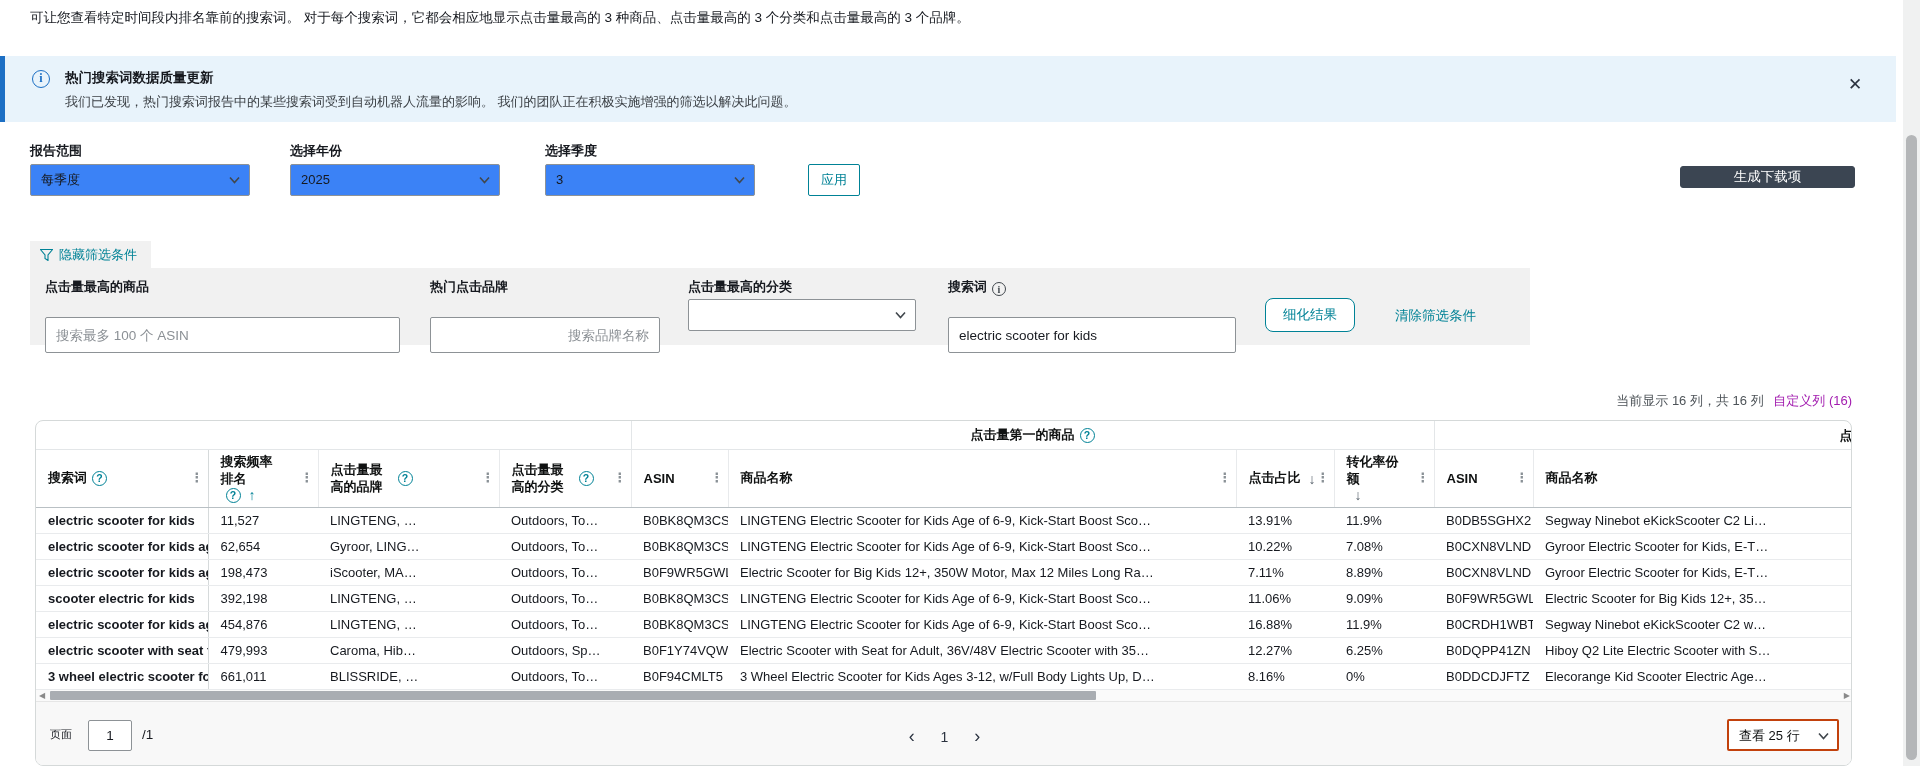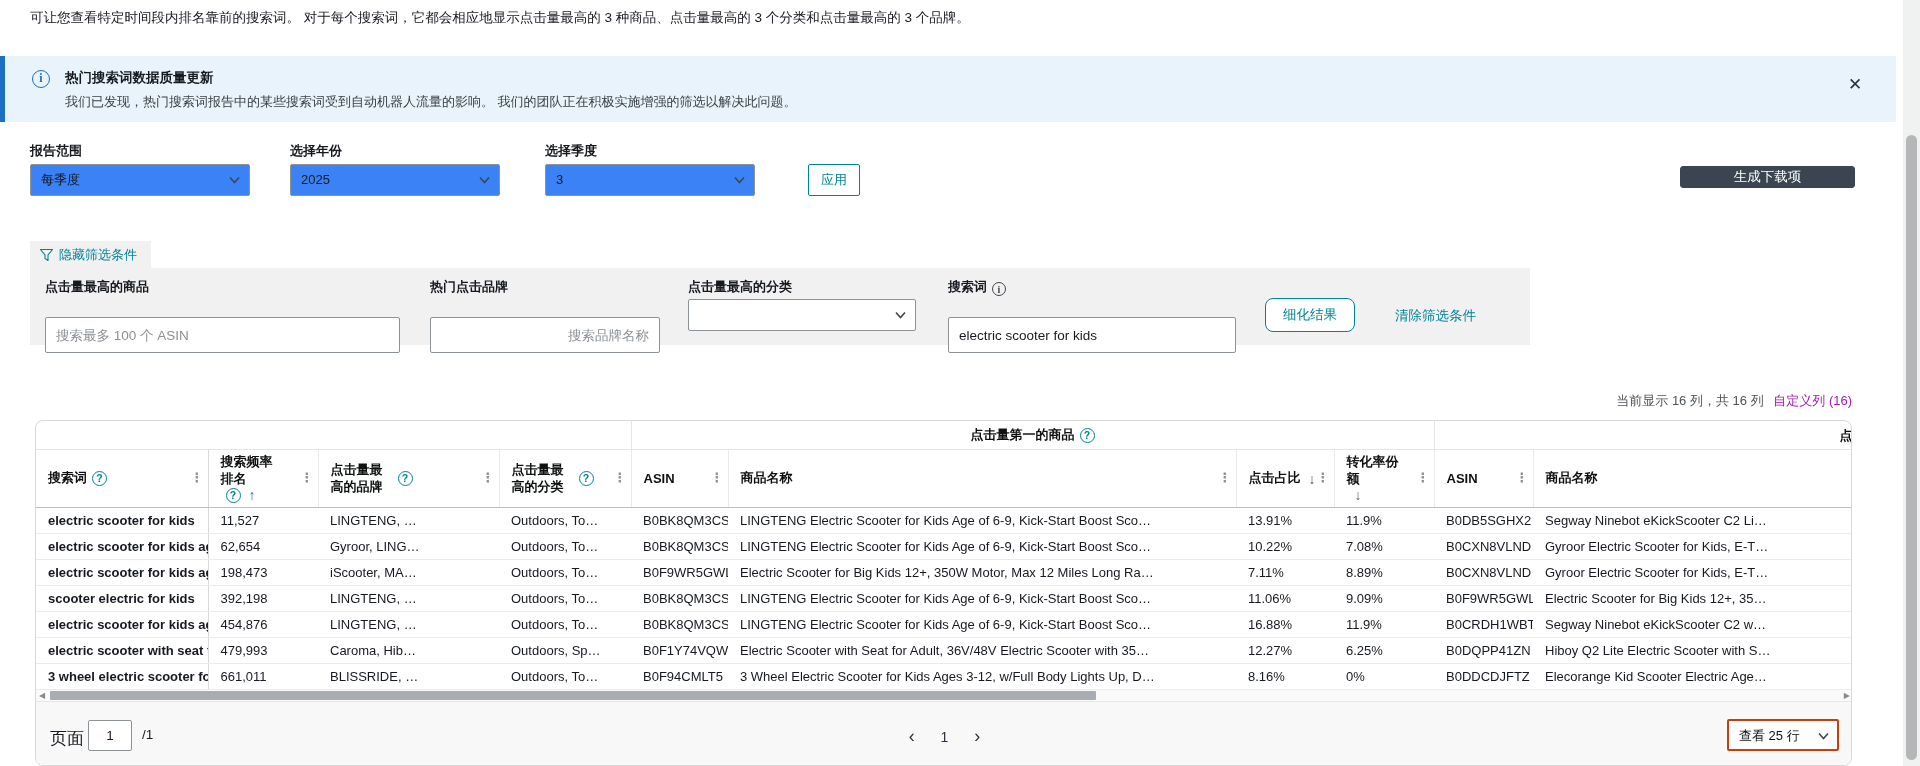--- a/index.html
+++ b/index.html
@@ -85,21 +85,21 @@
     box-shadow:3px 0 3px -1px rgba(0,0,0,0.10); cursor:pointer; }
   td.asin-cell { color:#008296; cursor:pointer;text-align:center; }
   
   .hscroll { position:relative; width:1817px; height:12px; background:#fafafa; border-bottom:1px solid #e6e6e6; }
   .hscroll .arr { position:absolute; top:1px; color:#8a8a8a; font-size:8px; line-height:10px; cursor:pointer; }
   .hscroll .arr-l { left:3px; } .hscroll .arr-l::before { content:"◀"; }
   .hscroll .arr-r { right:3px; } .hscroll .arr-r::before { content:"▶"; }
   .hscroll .thumb { position:absolute; top:1px; left:14px; width:1046px; height:9px; background:#a9adb2; border-radius:1px; cursor:grab; }
   
   .tfooter { position:relative; width:1817px; height:66px; background:#f8f8f8; }
-  .page-lbl { position:absolute; left:14px; top:25px; font-size:17px; color:#16191f; }
+  .page-lbl { position:absolute; left:14px; top:25px; font-size:11px; color:#16191f; }
   .page-input { position:absolute; left:52px; top:18px; width:44px; height:31px; border:1px solid #8d9296;
     border-radius:2px; text-align:center; font-size:13.5px; font-family:inherit; color:#16191f; background:#fff; }
   .page-total { position:absolute; left:106px; top:25px; font-size:13.5px; color:#16191f; }
   .pager { position:absolute; left:50%; top:24px; transform:translateX(-50%); font-size:14px; color:#2b3340; }
   .pager span { margin:0 11px; cursor:pointer; }
   .pager .pg-prev::before { content:"‹"; font-size:18px; }
   .pager .pg-next::before { content:"›"; font-size:18px; }
   .rows-select { position:absolute; right:14px; top:17px; width:112px; height:32px; background:#fff;
     border:2px solid #c2410c; border-radius:2px; font-size:13px; line-height:30px; padding-left:10px; cursor:pointer; }
   .rows-select .chev { position:absolute; right:8px; top:11px; }

